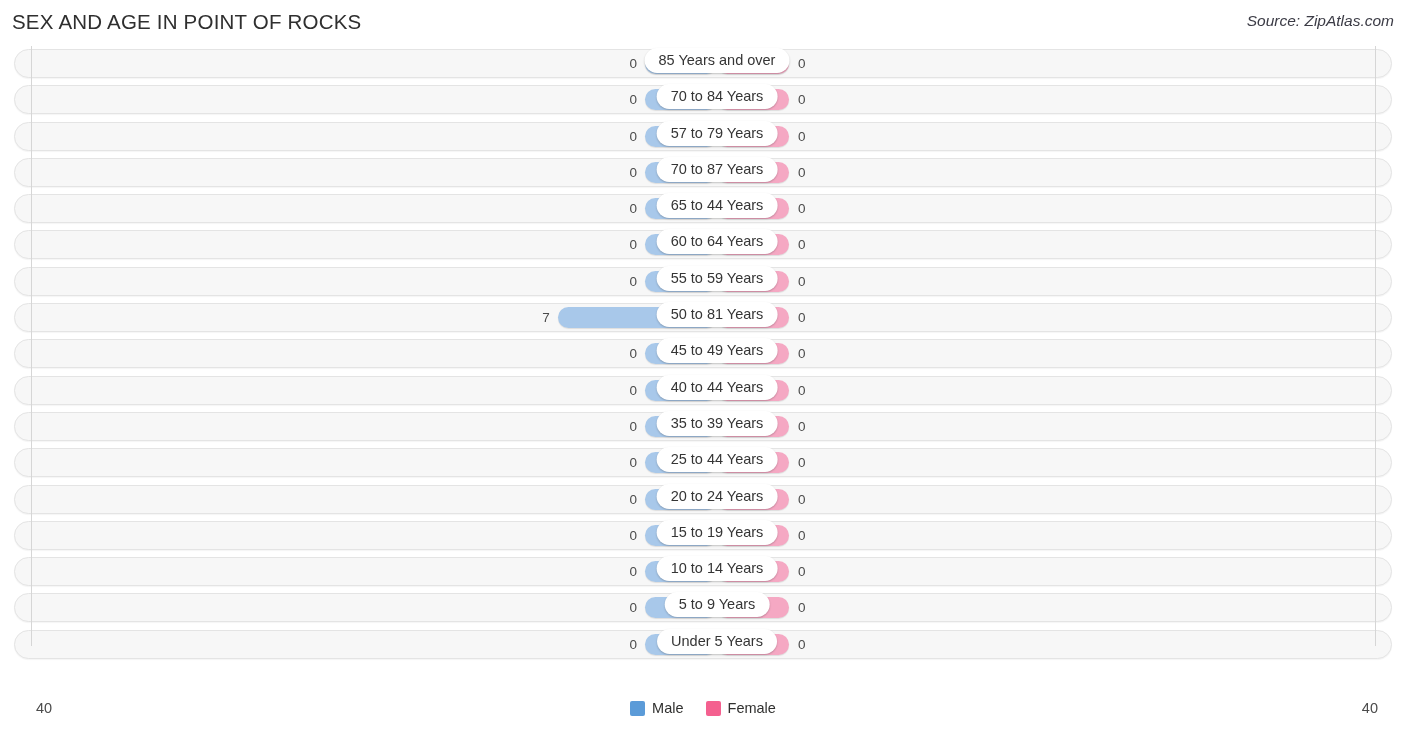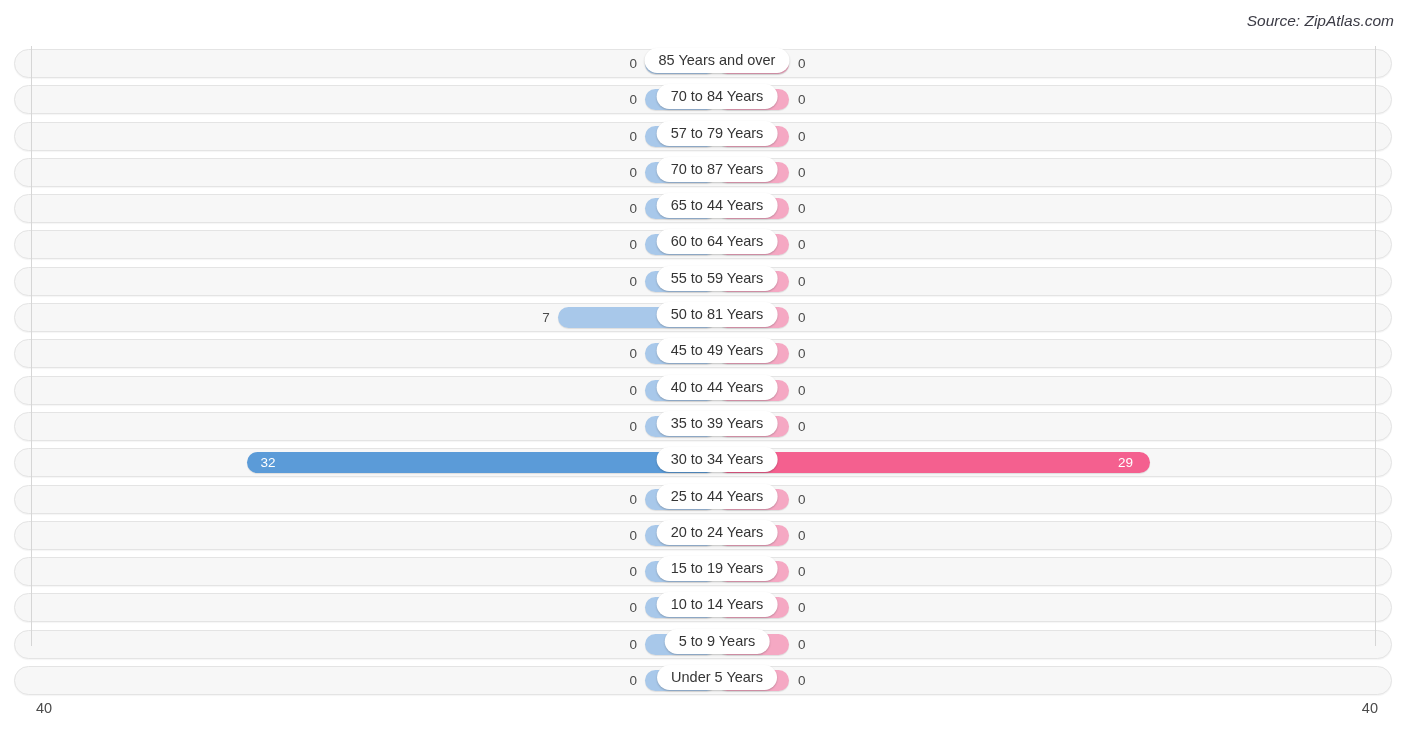--- a/index.html
+++ b/index.html
@@ -193,20 +193,21 @@
   }
   .legend-text {
     font-size: 14.5px;
     color: #30302f;
   }
 </style>
 </head>
 <body>
 
 <div class="header">
+  <div class="chart-title">SEX AND AGE IN POINT OF ROCKS</div>
   <div class="chart-source">Source: ZipAtlas.com</div>
 </div>
 
 <div class="plot">
   <div class="axis-line left"></div>
   <div class="axis-line right"></div>
   <div class="rows" id="rows-container">
       <div class="row">
         <div class="track"></div>
         <div class="bars">
@@ -310,30 +311,20 @@
       <div class="row">
         <div class="track"></div>
         <div class="bars">
           <div class="bar male" style="left: 631px; width: 72px;"></div>
           <div class="bar female" style="left: 703px; width: 72px;"></div>
           <div class="val male" style="right: 755px;">0</div>
           <div class="val female" style="left: 784px;">0</div>
         </div>
         <div class="pill">35 to 39 Years</div>
       </div>
-      <div class="row highlight">
-        <div class="track"></div>
-        <div class="bars">
-          <div class="bar male" style="left: 232.6px; width: 470.4px;"></div>
-          <div class="bar female" style="left: 703px; width: 433.05px;"></div>
-          <div class="val-in" style="left: 246.6px;">32</div>
-          <div class="val-in" style="left: 1104.05px;">29</div>
-        </div>
-        <div class="pill">30 to 34 Years</div>
-      </div>
       <div class="row">
         <div class="track"></div>
         <div class="bars">
           <div class="bar male" style="left: 631px; width: 72px;"></div>
           <div class="bar female" style="left: 703px; width: 72px;"></div>
           <div class="val male" style="right: 755px;">0</div>
           <div class="val female" style="left: 784px;">0</div>
         </div>
         <div class="pill">25 to 44 Years</div>
       </div>
@@ -386,13 +377,23 @@
           <div class="val female" style="left: 784px;">0</div>
         </div>
         <div class="pill">Under 5 Years</div>
       </div>
     </div>
 </div>
 
 <div class="footer">
   <div class="axis-label left">40</div>
   <div class="axis-label right">40</div>
+  <div class="legend" id="legend-container">
+      <div class="legend-item">
+        <span class="legend-swatch" style="background: rgb(91, 155, 216);"></span>
+        <span class="legend-text">Male</span>
+      </div>
+      <div class="legend-item">
+        <span class="legend-swatch" style="background: rgb(244, 96, 143);"></span>
+        <span class="legend-text">Female</span>
+      </div>
+    </div>
 </div>
 
 </body></html>

